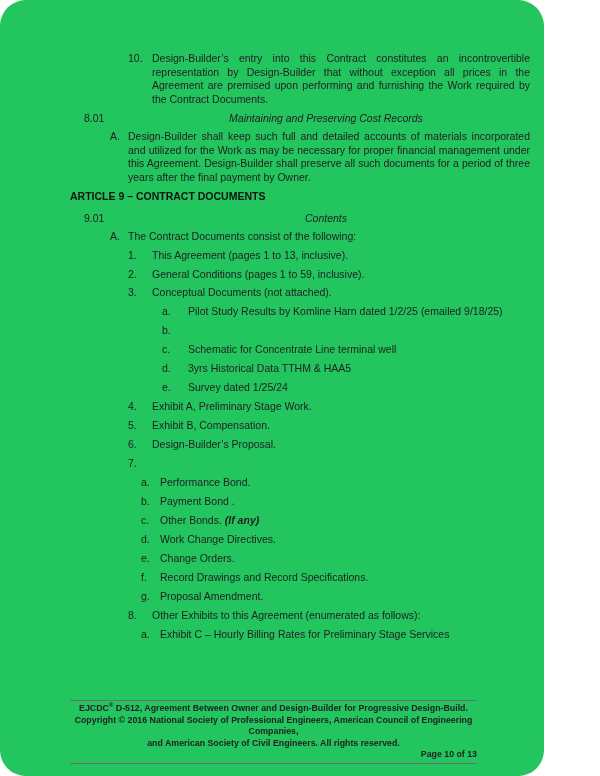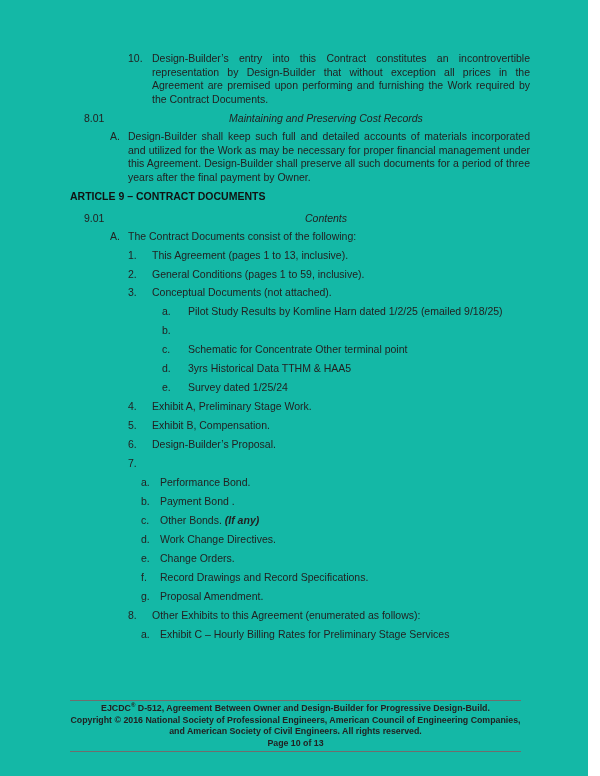--- a/index.html
+++ b/index.html
@@ -4,24 +4,25 @@
 <style>
   html,body{margin:0;padding:0;}
   body{
     background:#ffffff;
     font-family:"Liberation Sans", sans-serif;
     color:#222222;
     -webkit-font-smoothing:antialiased;
   }
   .page{
     position:relative;
-    width:588px;
+    width:544px;
     height:776px;
-    background:#14b8a6;
+    background:#22c55e;
     overflow:hidden;
+    border-radius:26px;
   }
   .content{
     position:absolute;
     left:0; top:0;
     width:600px;
     padding:52px 70px 0 70px;
     box-sizing:border-box;
     font-size:10.5px;
     line-height:13.6px;
   }
@@ -53,21 +54,21 @@
     top:700px;
     border-top:1px solid #6e6e6e;
     border-bottom:1px solid #6e6e6e;
     padding:2px 0 2px 0;
     font-size:8.8px;
     line-height:11.5px;
     font-weight:bold;
     color:#222222;
   }
   .footer .c{text-align:center;}
-  .footer .r{text-align:center;}
+  .footer .r{text-align:right;}
   .footer sup{font-size:6px;vertical-align:super;line-height:0;}
 </style>
 </head>
 <body>
 
 <div class="page">
   <div class="content">
 
     <div class="row lvlNum para">
       <span class="m">10.</span>
@@ -112,21 +113,21 @@
 
     <div class="row lvlLetDeep li">
       <span class="m">a.</span>
       <div class="t">Pilot Study Results by Komline Harn dated 1/2/25 (emailed 9/18/25)</div>
     </div>
     <div class="row lvlLetDeep li">
       <span class="m">b.</span>
     </div>
     <div class="row lvlLetDeep li">
       <span class="m">c.</span>
-      <div class="t">Schematic for Concentrate Other terminal point</div>
+      <div class="t">Schematic for Concentrate Line terminal well</div>
     </div>
     <div class="row lvlLetDeep li">
       <span class="m">d.</span>
       <div class="t">3yrs Historical Data TTHM &amp; HAA5</div>
     </div>
     <div class="row lvlLetDeep li">
       <span class="m">e.</span>
       <div class="t">Survey dated 1/25/24</div>
     </div>
 

